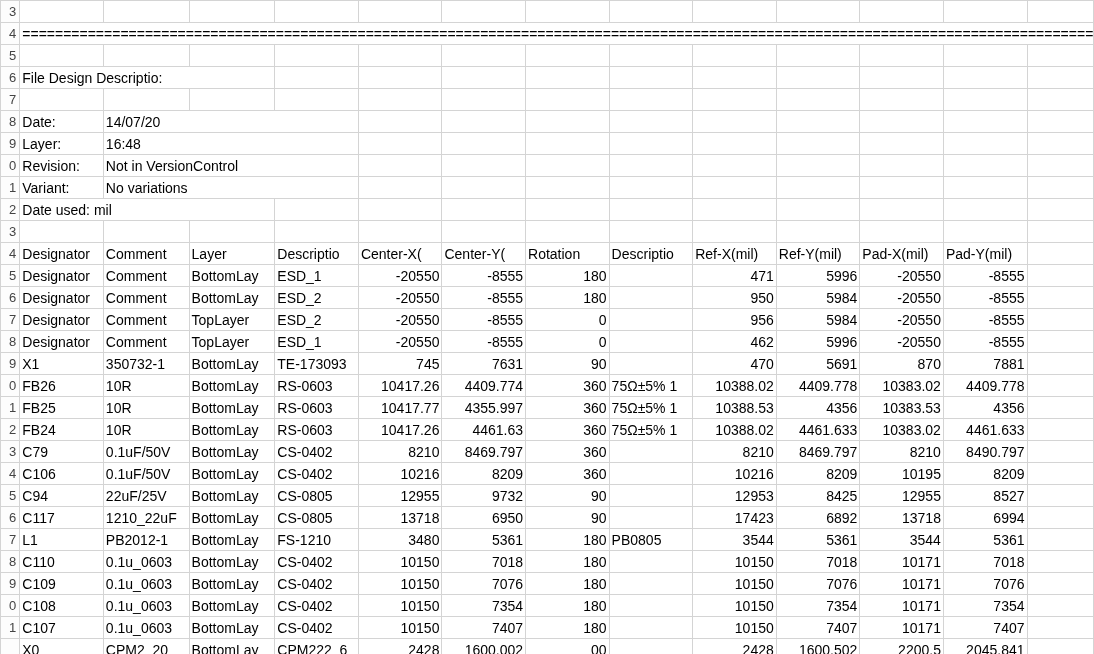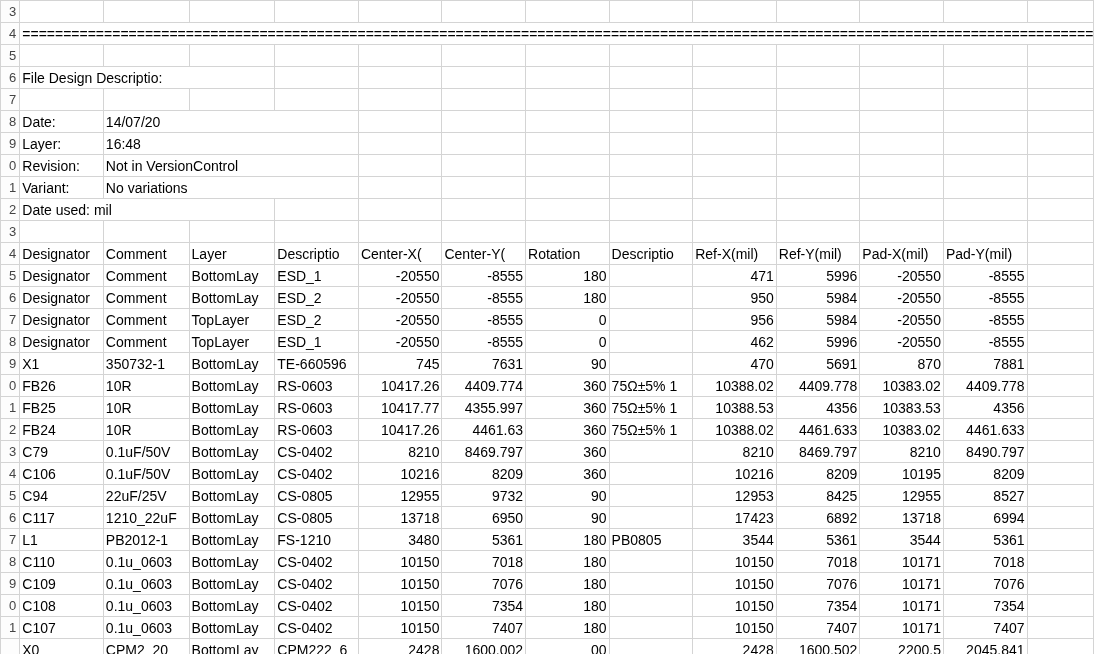--- a/index.html
+++ b/index.html
@@ -303,21 +303,21 @@
         <td class="num">5996</td>
         <td class="num">-20550</td>
         <td class="num">-8555</td>
         <td class="txt"></td>
       </tr>
       <tr>
         <td class="rowhdr">9</td>
         <td class="txt">X1</td>
         <td class="txt">350732-1</td>
         <td class="txt">BottomLay</td>
-        <td class="txt">TE-660596</td>
+        <td class="txt">TE-173093</td>
         <td class="num">745</td>
         <td class="num">7631</td>
         <td class="num">90</td>
         <td class="txt"></td>
         <td class="num">470</td>
         <td class="num">5691</td>
         <td class="num">870</td>
         <td class="num">7881</td>
         <td class="txt"></td>
       </tr>

